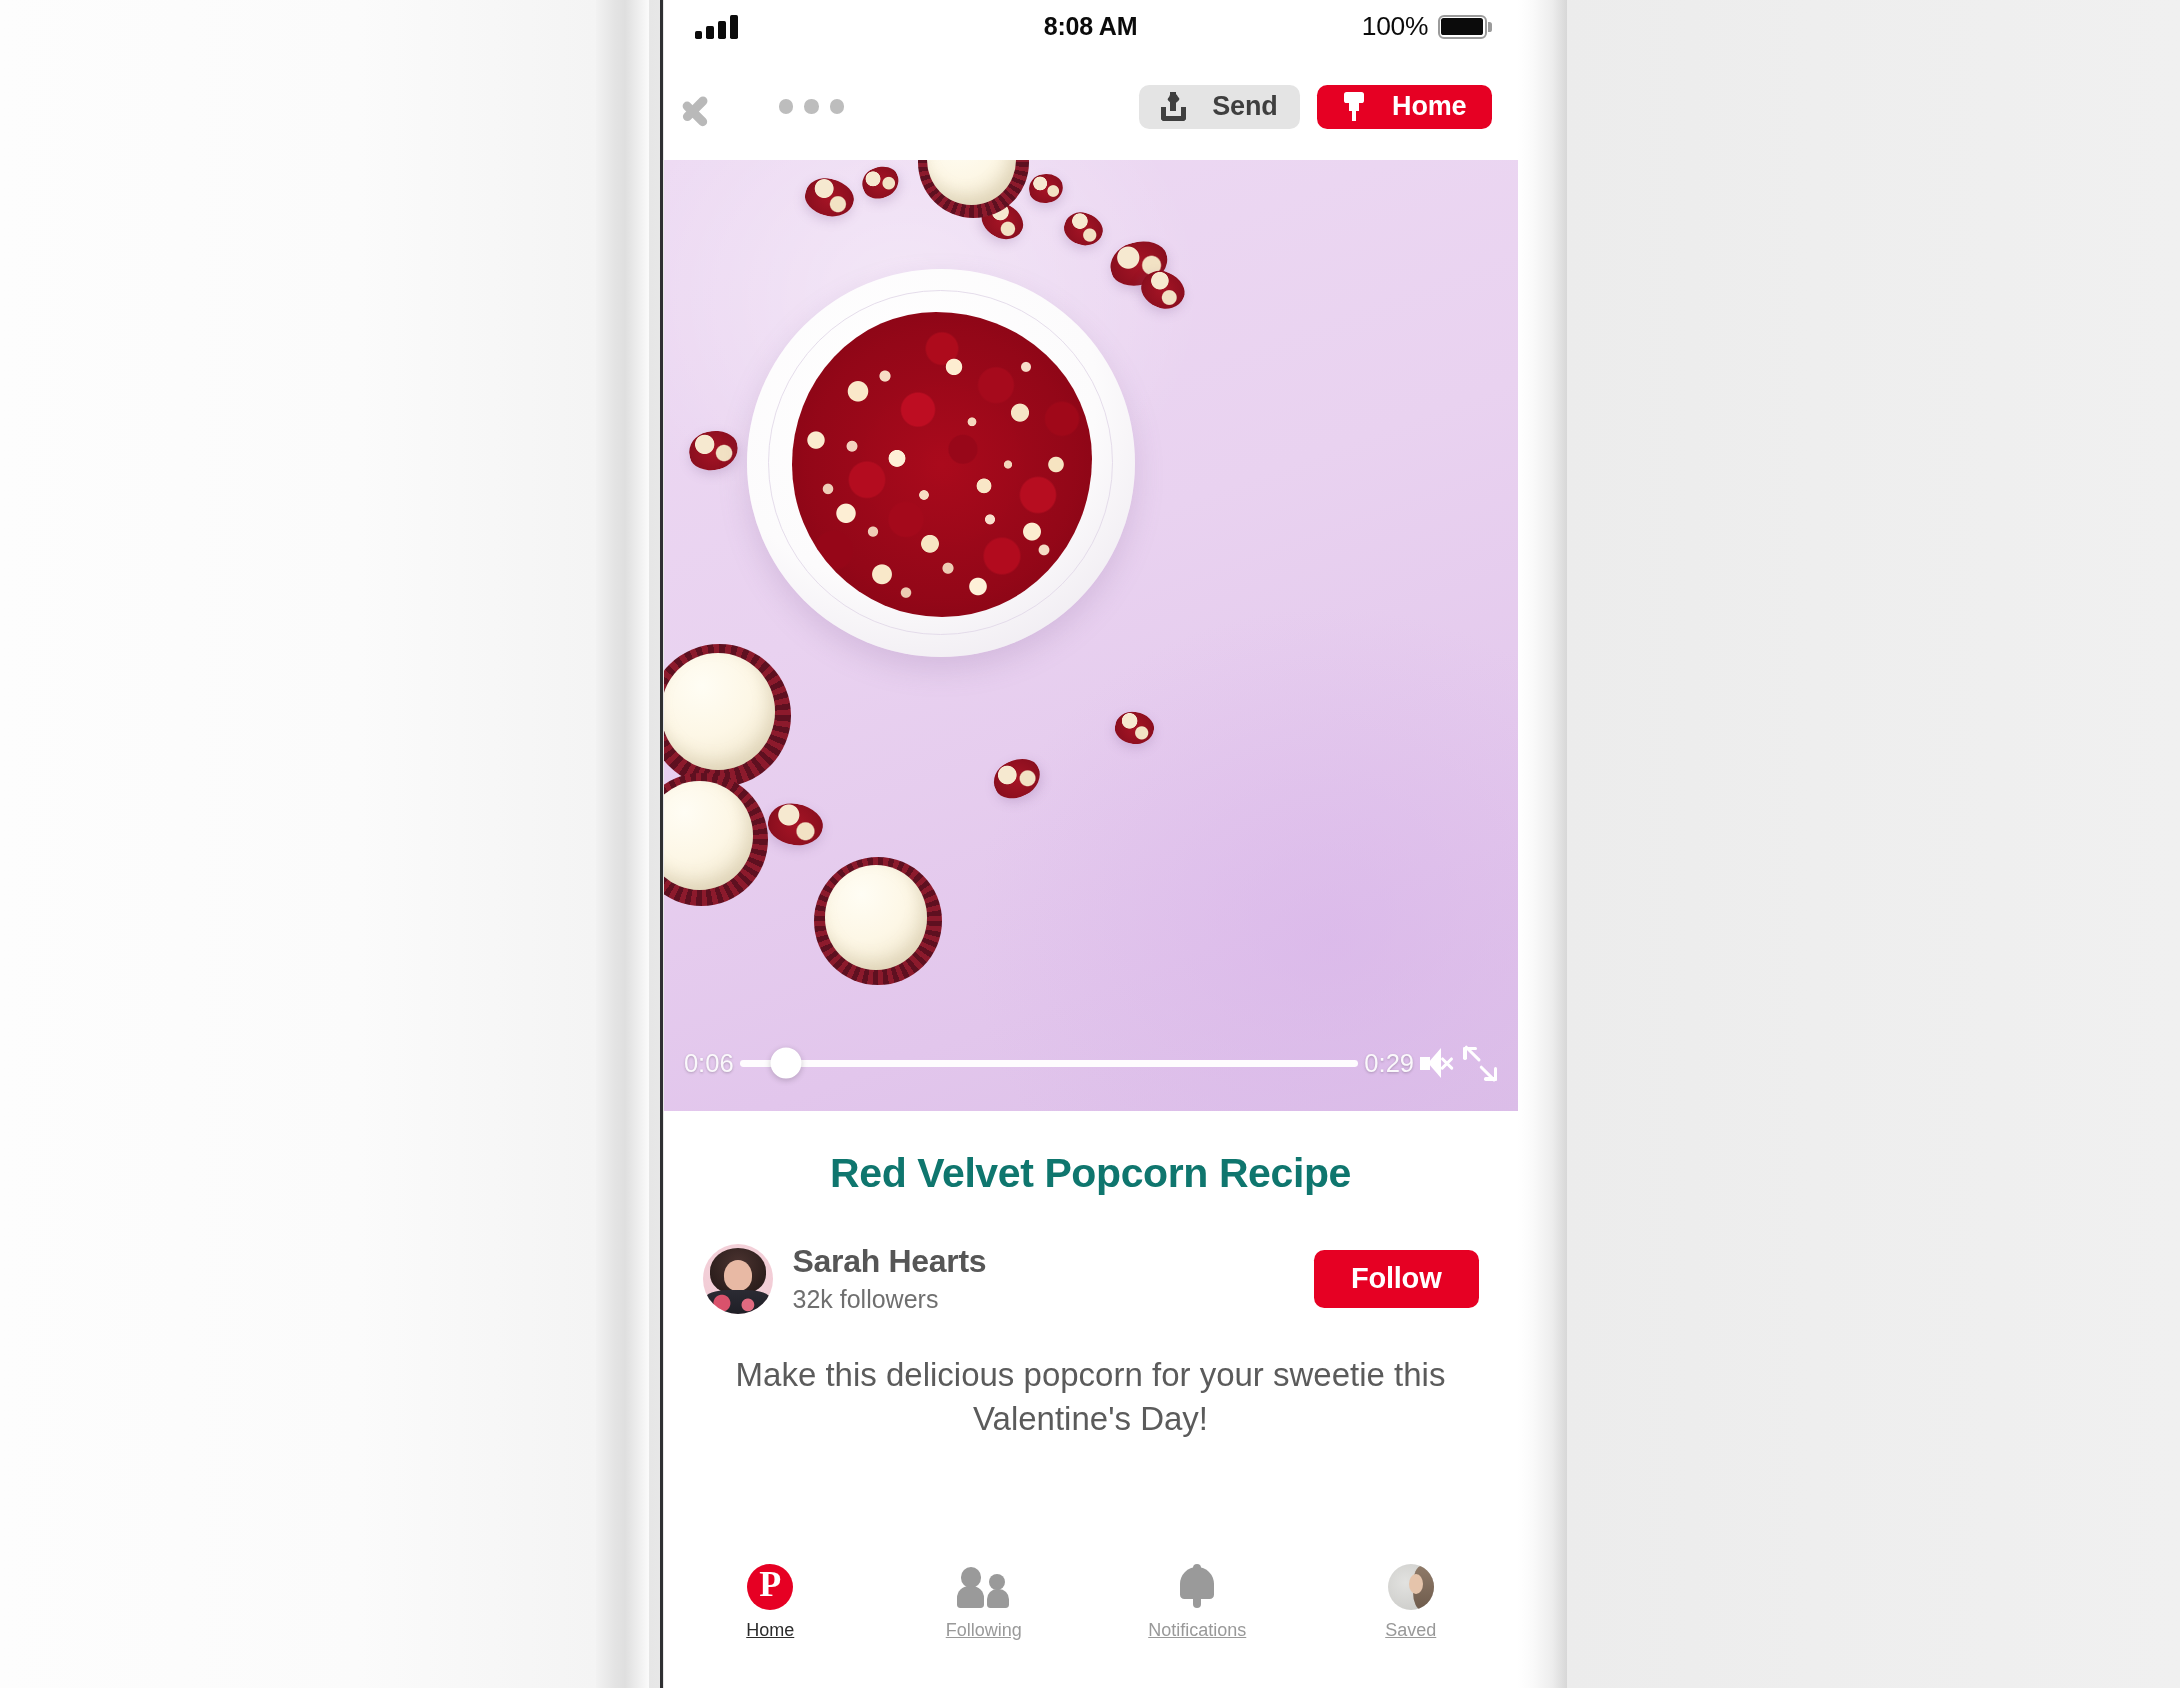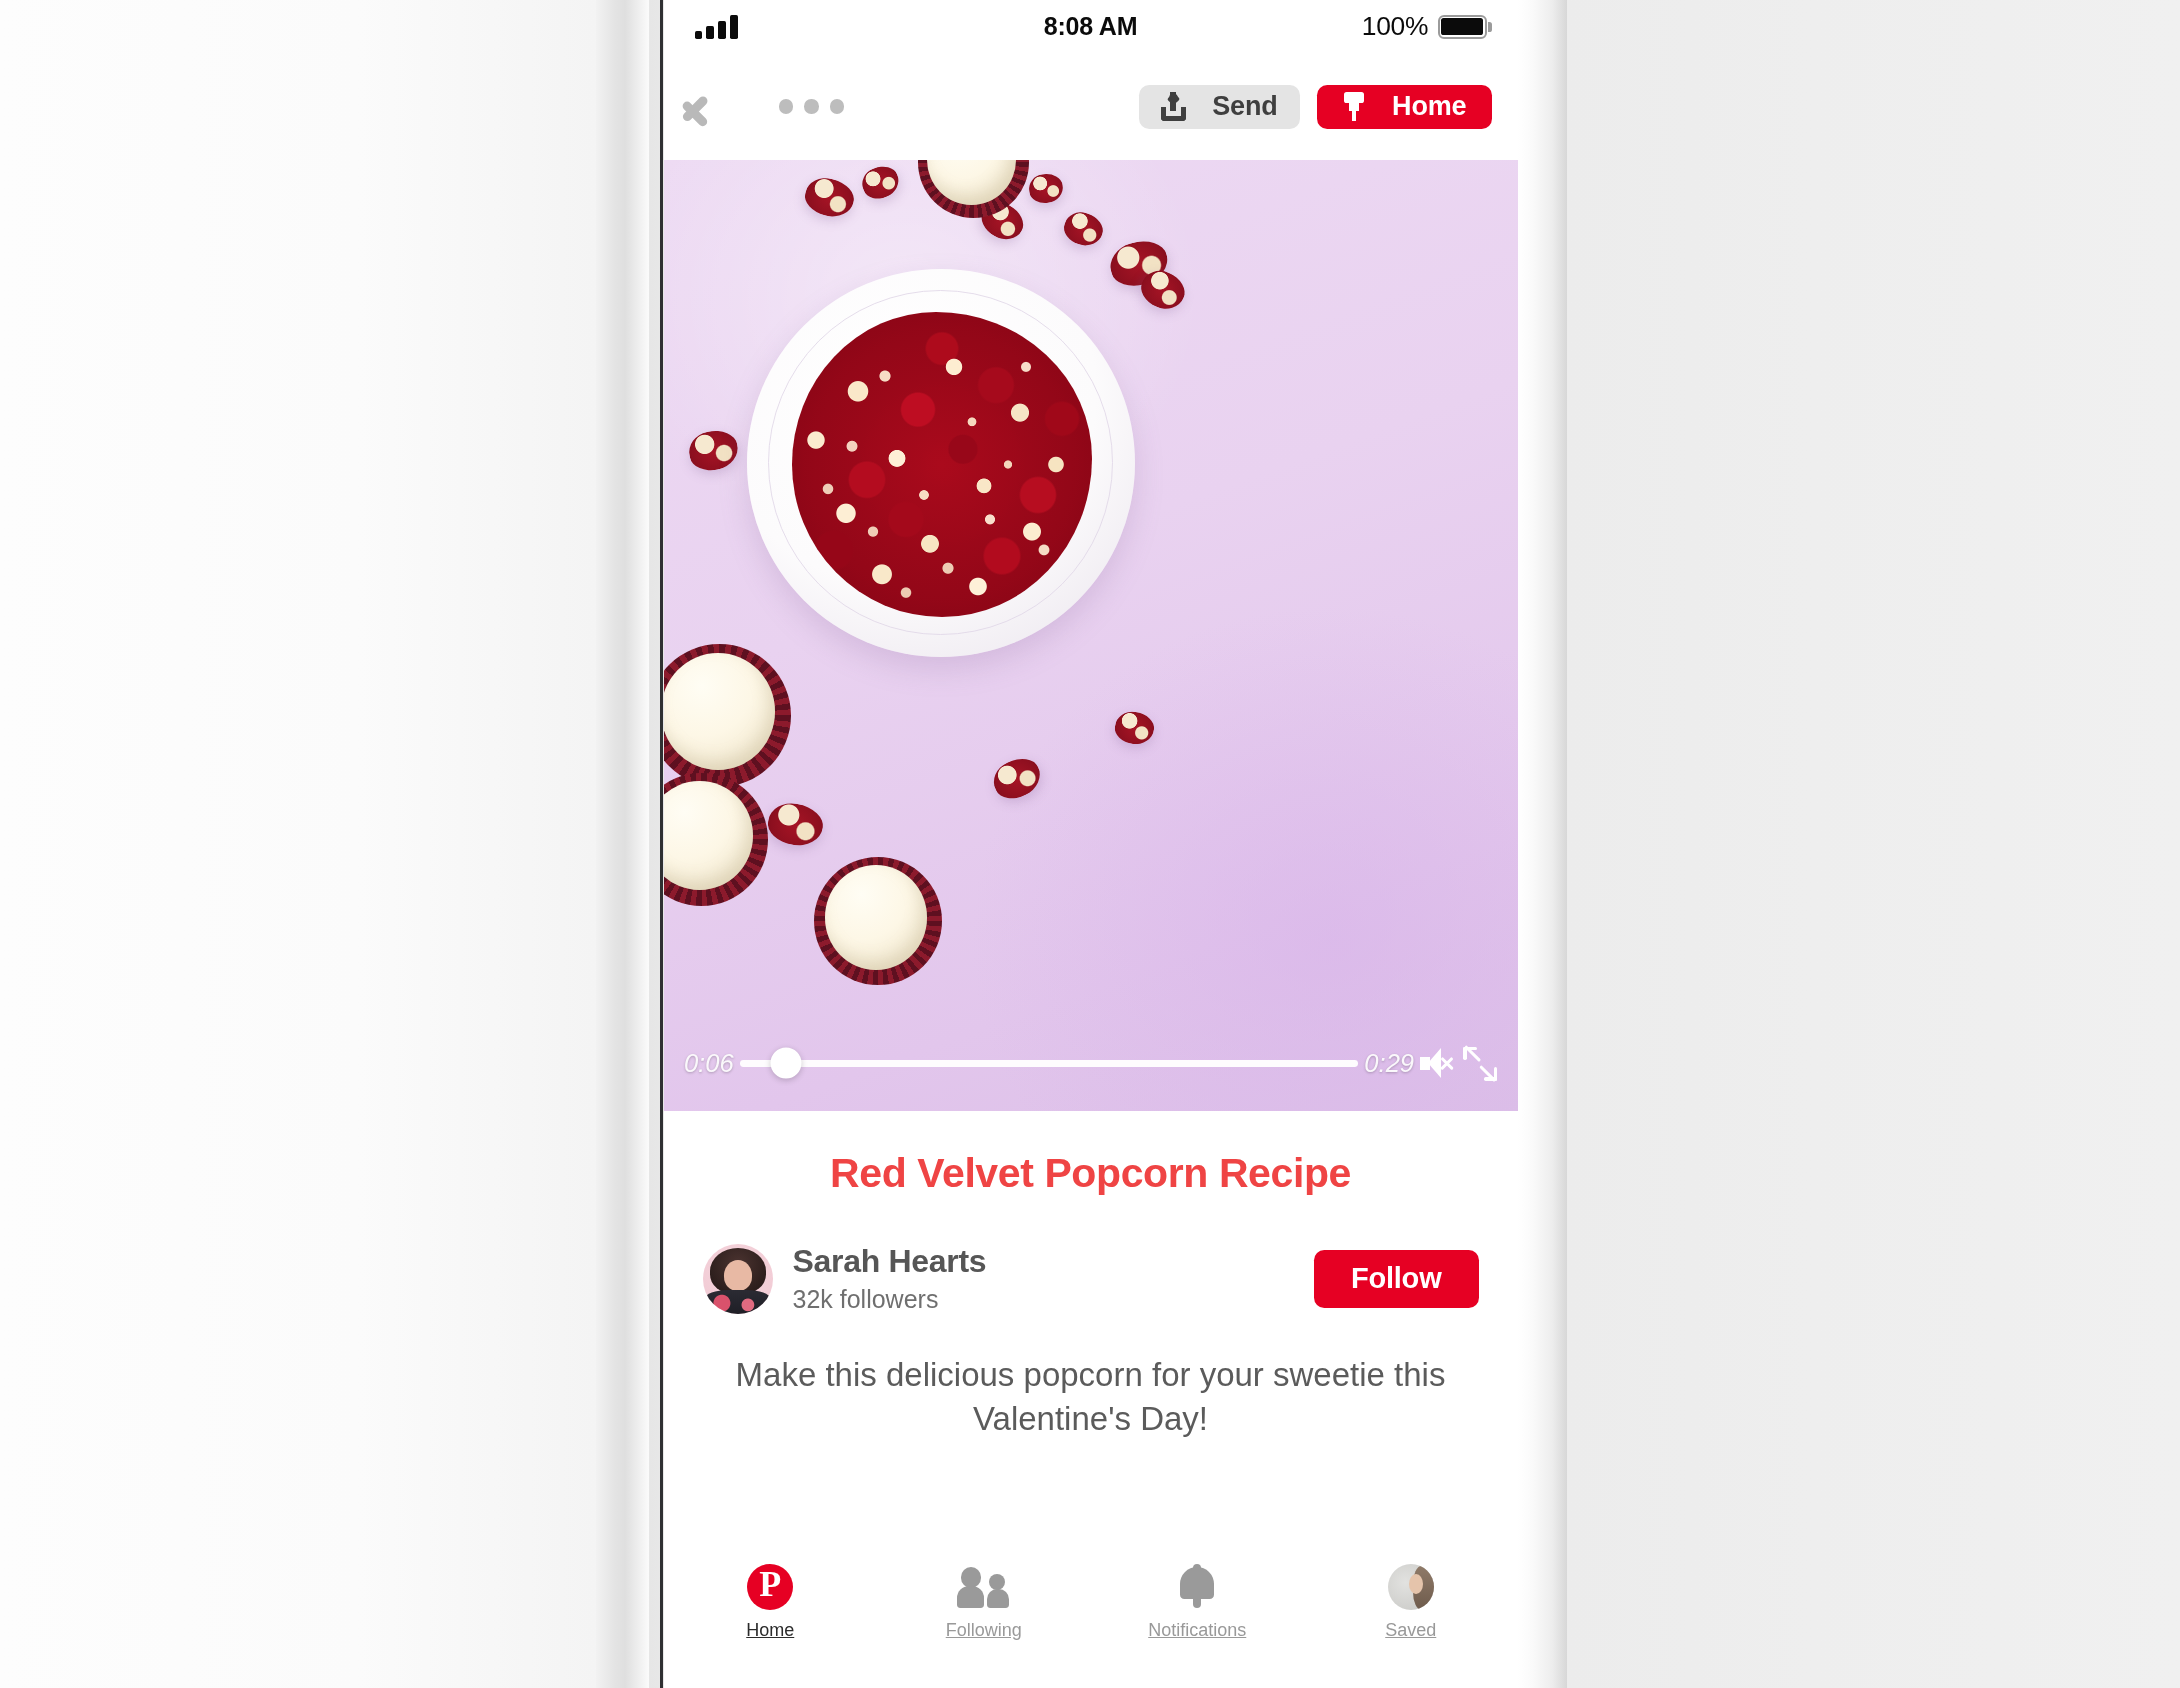--- a/index.html
+++ b/index.html
@@ -228,21 +228,21 @@
   }
   .cupcake .frost {
     position:absolute; left:9%; top:6%; width:80%; height:82%; border-radius:50%;
     background:radial-gradient(circle at 36% 28%, #fffdf4 0%, #fdf7e6 45%, #f3ead2 78%, #e8dcc0 100%);
     box-shadow:inset -5.1px -8.5px 15.3px rgba(190,175,140,.35);
   }
 
   
   .vcontrols {
     position:absolute; left:0; right:0; bottom:22px; height:51px;
-    display:flex; align-items:center; padding:0 20.4px; gap:6px;font-style:italic;
+    display:flex; align-items:center; padding:0 20.4px; gap:6px;
   }
   .vtime { font-size:25.6px; color:rgba(255,255,255,.92); font-weight:400; text-shadow:0 0.9px 2.6px rgba(0,0,0,.25); }
   .track { position:relative; flex:1; height:6.8px; background:rgba(255,255,255,.95); border-radius:3.4px; }
   .knob {
     position:absolute; left:7.5%; top:50%; width:31px; height:31px;
     border-radius:50%; background:#fff; transform:translate(-50%,-50%);
     box-shadow:0 1.7px 6px rgba(0,0,0,.2);
   }
   .ico-mute { position:relative; width:37px; height:31px; cursor:pointer; }
   .ico-mute .spk {
@@ -263,21 +263,21 @@
   .ico-expand .a { left:-0.9px; top:5.1px; transform:rotate(45deg); }
   .ico-expand .b { right:-0.9px; bottom:5.1px; transform:rotate(45deg); }
   .ico-expand .c { left:0; top:0; width:3.4px; height:13.6px; border-radius:1.7px; }
   .ico-expand .d { left:0; top:0; width:13.6px; height:3.4px; border-radius:1.7px; }
   .ico-expand .e { right:0; bottom:0; width:3.4px; height:13.6px; border-radius:1.7px; }
   .ico-expand .f { right:0; bottom:0; width:13.6px; height:3.4px; border-radius:1.7px; }
 
   
   .details { background:#fff; padding:39px 0 0 0; }
   .title {
-    text-align:center; font-size:41px; font-weight:700; color:#ef4444;
+    text-align:center; font-size:41px; font-weight:700; color:#0f766e;
     letter-spacing:-0.4px;
   }
   .author-row {
     display:flex; align-items:center; margin:46px 39px 0 39px;
   }
   .avatar {
     width:70px; height:70px; border-radius:50%; overflow:hidden; flex:none;
     background:radial-gradient(circle at 50% 40%, #f6d8de 0%, #f0c7d2 100%);
     position:relative;
   }

